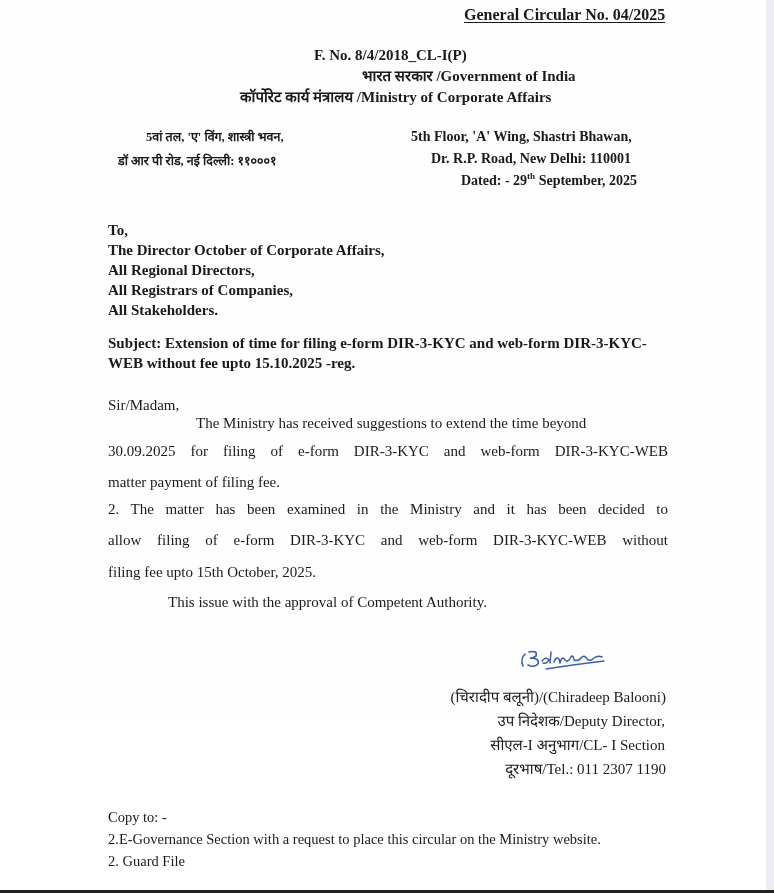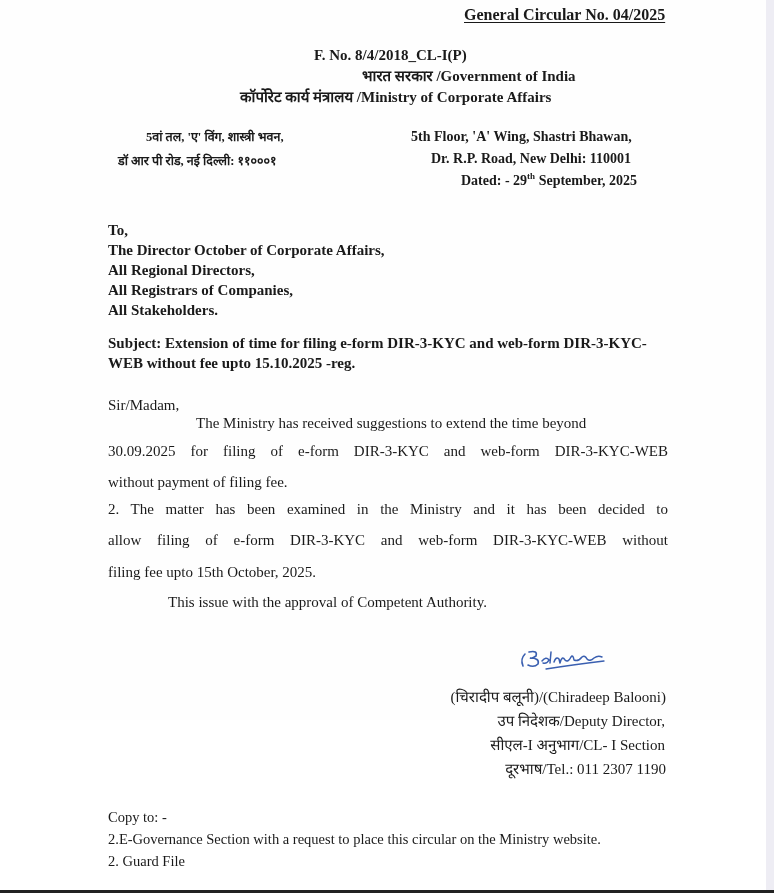--- a/index.html
+++ b/index.html
@@ -103,21 +103,21 @@
     <div>All Regional Directors,</div>
     <div>All Registrars of Companies,</div>
     <div>All Stakeholders.</div>
   </div>
 
   <div class="abs subject">Subject: Extension of time for filing e-form DIR-3-KYC and web-form DIR-3-KYC-WEB without fee upto 15.10.2025 -reg.</div>
 
   <div class="abs body-text salutation">Sir/Madam,</div>
   <div class="abs body-text para1-l1">The Ministry has received suggestions to extend the time beyond</div>
   <div class="justify-line p1l2">30.09.2025 for filing of e-form DIR-3-KYC and web-form DIR-3-KYC-WEB</div>
-  <div class="left-line p1l3">without payment of filing fee.</div>
+  <div class="left-line p1l3">matter payment of filing fee.</div>
 
   <div class="justify-line p2l1">2. The matter has been examined in the Ministry and it has been decided to</div>
   <div class="justify-line p2l2">allow filing of e-form DIR-3-KYC and web-form DIR-3-KYC-WEB without</div>
   <div class="left-line p2l3">filing fee upto 15th October, 2025.</div>
 
   <div class="abs approval">This issue with the approval of Competent Authority.</div>
 
   <svg class="signature" viewBox="0 0 100 30">
     <path d="M9 9 Q4 14 7 21" fill="none" stroke="#3a5fb0" stroke-width="1.6" stroke-linecap="round"></path>
     <path d="M13 7 Q22 5 20 11 Q16 14 14 13 Q24 13 22 19 Q18 23 12 20" fill="none" stroke="#3a5fb0" stroke-width="1.6" stroke-linecap="round"></path>

